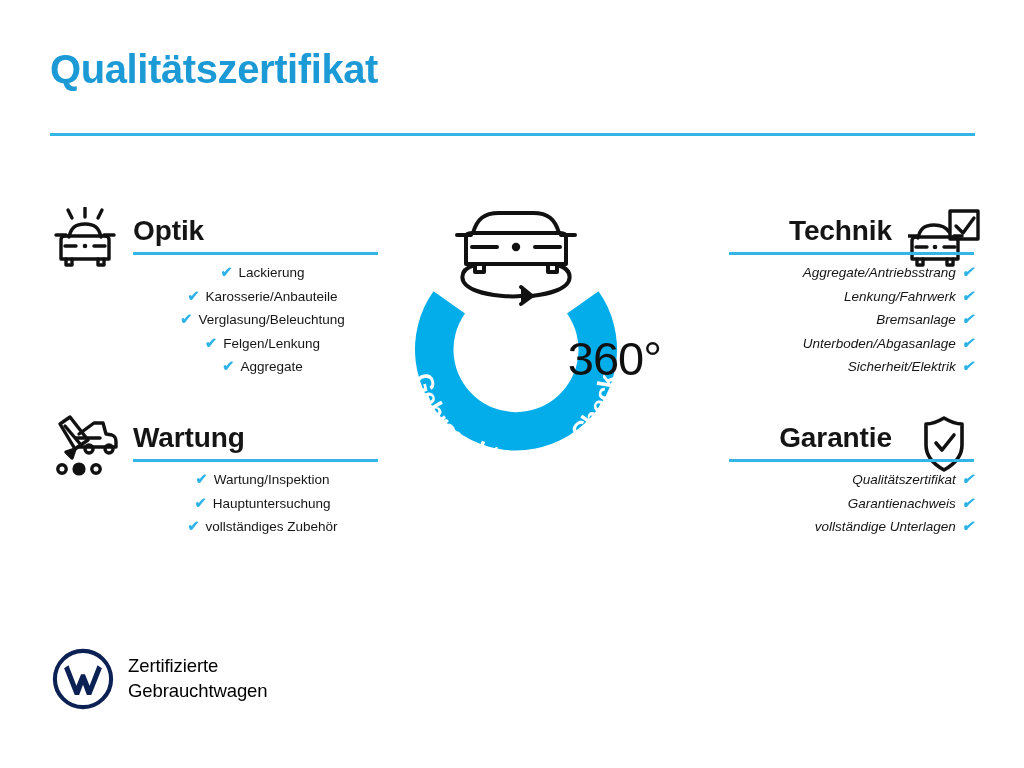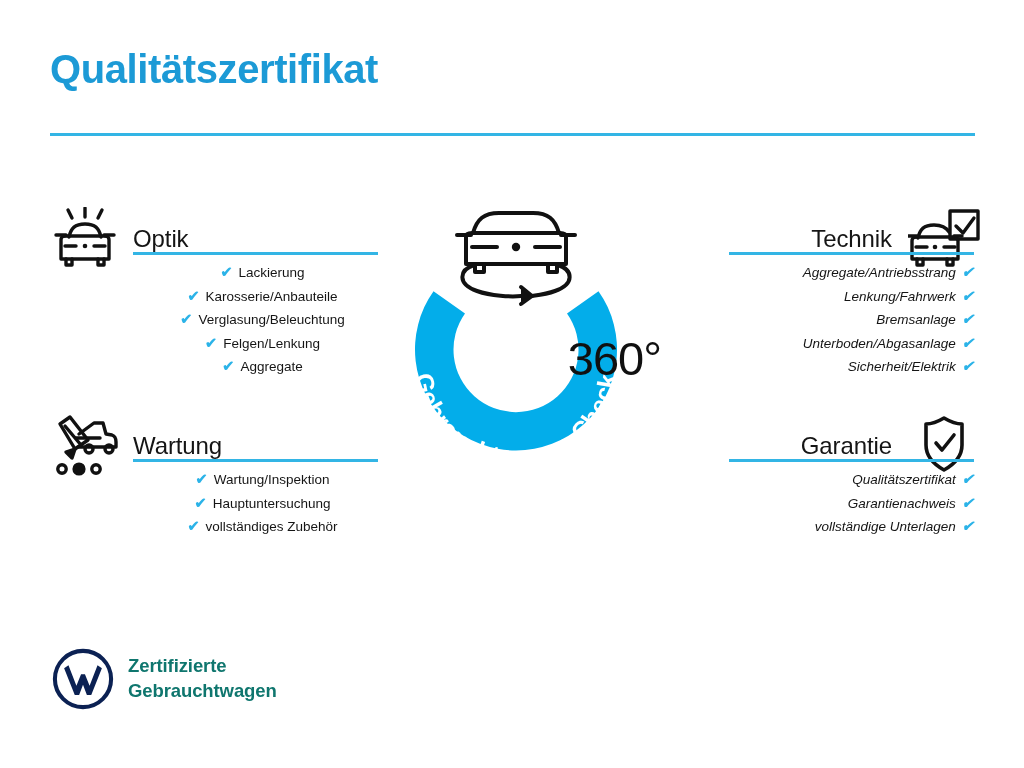--- a/index.html
+++ b/index.html
@@ -59,26 +59,26 @@
   .quad-inner {
     position: relative;
     width: 350px;
   }
 
   .sec-head {
     position: relative;
     height: 56px;
   }
   .sec-title {
-    font-size: 24px;
-    font-weight: normal;
+    font-size: 28px;
+    font-weight: bold;
     color: #151515;
     letter-spacing: -0.1px;
     position: absolute;
-    bottom: 8px;
+    bottom: 14px;
     white-space: nowrap;
   }
   .quad-left .sec-title  { left: 91px; }
   .quad-right .sec-title { right: 90px; text-align: center; }
 
   .sec-rule {
     position: absolute;
     bottom: 6px;
     height: 3px;
     background: #33B5E5;
@@ -148,22 +148,22 @@
     left: 52px;
     top: 648px;
     display: flex;
     align-items: center;
     gap: 14px;
   }
   .vw-logo { width: 62px; height: 62px; }
   .vw-logo svg { display: block; width: 100%; height: 100%; }
   .lockup-text {
     font-size: 18.5px;
-    font-weight: bold;
-    color: #0f766e;
+    font-weight: normal;
+    color: #000000;
     line-height: 1.33;
     letter-spacing: -0.1px;
   }
 </style>
 </head>
 <body>
 
 <div id="page">
 
   <div class="page-title">Qualitätszertifikat</div>

